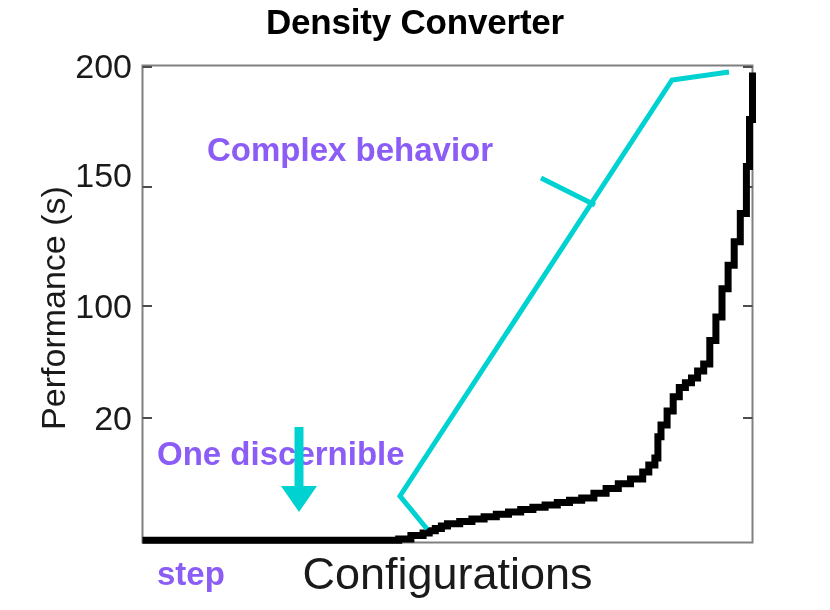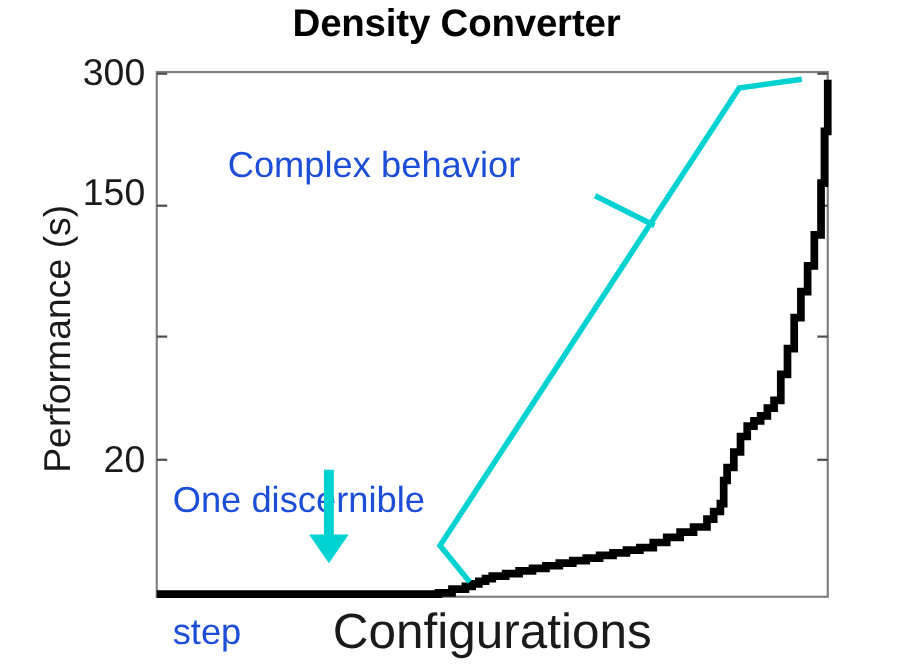--- a/index.html
+++ b/index.html
@@ -81,43 +81,45 @@
     position: absolute;
     left: 0px;
     top: 0px;
     width: 132px;
     height: 610px;
   }
   .annot-text {
     position: absolute;
     font-family: "Liberation Sans", sans-serif;
     font-size: 33px;
-    color: #1d4ed8;
+    color: #8b5cf6;
     line-height: 40px;
     white-space: pre;
+    font-weight: bold;
   }
   #annot-complex {
     left: 207px;
     top: 130px;
   }
   #annot-step {
     left: 157px;
     top: 354px;
   }
 </style>
 </head>
 <body>
 
 <div id="figure">
 
   <div class="chart-title">Density Converter</div>
 
   <div id="ytick-wrap">
-    <div class="ytick" style="top:49px;">300</div>
+    <div class="ytick" style="top:49px;">200</div>
     <div class="ytick" style="top:158px;">150</div>
+    <div class="ytick" style="top:289px;">100</div>
     <div class="ytick" style="top:401px;">20</div>
   </div>
 
   <div class="ylabel">Performance (s)</div>
 
   <div class="xlabel">Configurations</div>
 
   <div class="annot-text" id="annot-complex">Complex behavior</div>
 
   <div class="annot-text" id="annot-step">

